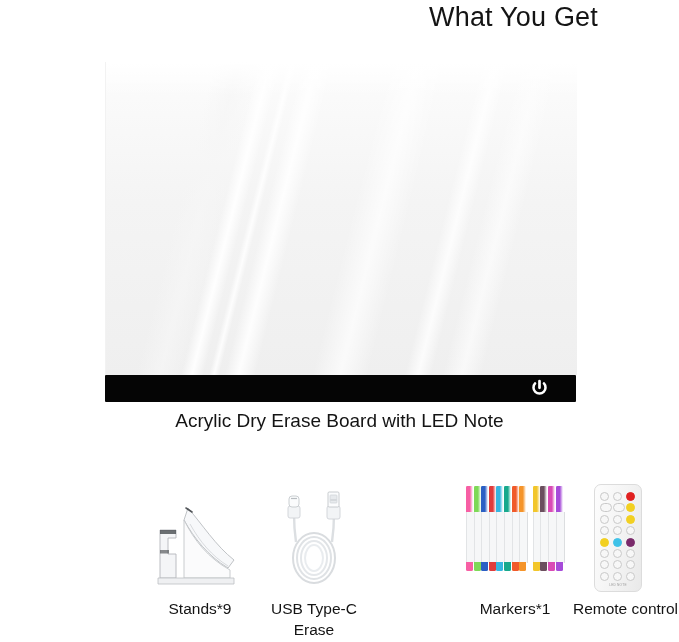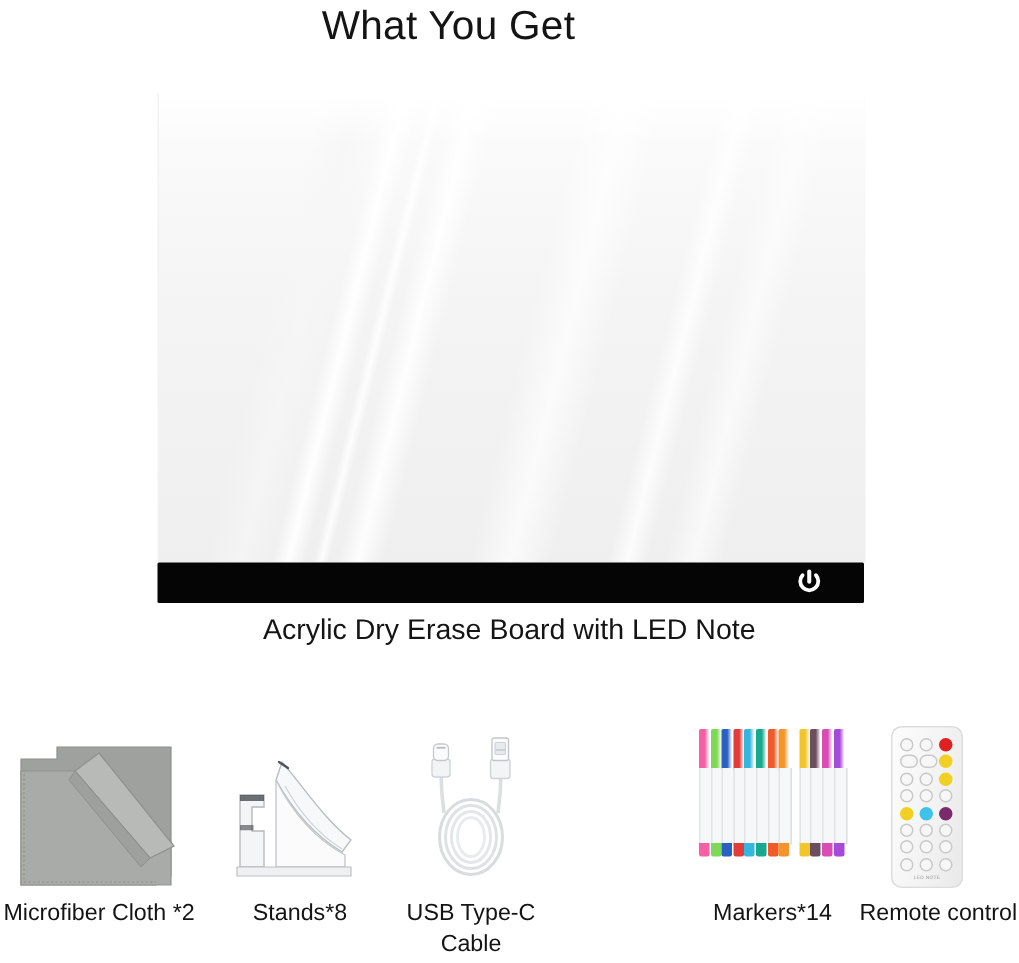--- a/index.html
+++ b/index.html
@@ -15,21 +15,21 @@
     color: #1a1a1a;
     overflow: hidden;
   }
 
   
   #page-title {
     position: absolute;
     top: 0px;
     left: 0;
     width: 598px;
-    text-align: center;
+    text-align: right;
     font-size: 27px;
     font-weight: 400;
     letter-spacing: 0.2px;
     color: #141414;
     line-height: 34px;
   }
 
   
   #board-figure {
     position: absolute;
@@ -257,57 +257,40 @@
       <path d="M12 2.6 V11.2" stroke="#ffffff" stroke-width="3.4" stroke-linecap="round" fill="none"></path>
       <path d="M6.4 5.6 A7.6 7.6 0 1 0 17.6 5.6" stroke="#ffffff" stroke-width="3.2" stroke-linecap="round" fill="none"></path>
     </svg>
   </div>
 </div>
 
 <div id="board-caption">Acrylic Dry Erase Board with LED Note</div>
 
 <div id="accessory-row">
 
-  <div class="accessory" id="acc-cloth">
-    <div class="acc-art">
-      <svg id="cloth-art" width="116" height="112" viewBox="0 0 116 112">
-
-        <polygon points="6,22 30,22 30,14 106,14 106,100 96,100 96,106 6,106" fill="#9ea19d" stroke="#8d908c" stroke-width="0.8"></polygon>
-
-        <polygon points="6,30 58,30 106,78 106,106 6,106" fill="#a8aba7" stroke="#91948f" stroke-width="0.8"></polygon>
-
-        <polygon points="58,18 108,80 92,88 42,30" fill="#b7bab6" stroke="#8e918d" stroke-width="0.8"></polygon>
-        <polygon points="42,30 92,88 86,94 38,36" fill="#9da09c" stroke="#8a8d89" stroke-width="0.6"></polygon>
-
-        <line x1="8" y1="104" x2="96" y2="104" stroke="#8b8e8a" stroke-width="0.6" stroke-dasharray="1.5 1.5"></line>
-        <line x1="8" y1="32" x2="8" y2="104" stroke="#8b8e8a" stroke-width="0.6" stroke-dasharray="1.5 1.5"></line>
-      </svg>
-    </div>
-    <div class="acc-label">Microfiber Cloth *2</div>
-  </div>
 
   <div class="accessory" id="acc-stands">
     <div class="acc-art">
       <svg id="stands-art" width="100" height="96" viewBox="0 0 100 96">
 
         <path d="M38 14 C52 30 66 52 84 66 L78 74 C58 62 44 44 34 26 Z" fill="#f7f8fa" stroke="#b9bcc0" stroke-width="0.9"></path>
         <path d="M34 26 C44 46 58 64 80 76 L80 84 L34 84 Z" fill="#fbfbfc" stroke="#c3c6ca" stroke-width="0.9"></path>
 
         <path d="M40 30 C50 48 62 62 78 72" fill="none" stroke="#cfd2d6" stroke-width="0.8"></path>
 
         <path d="M10 36 L26 36 L26 44 L18 44 L18 60 L26 60 L26 84 L10 84 Z" fill="#f4f5f7" stroke="#b4b7bb" stroke-width="0.9"></path>
         <rect x="10" y="36" width="16" height="4" fill="#3d4145" opacity="0.75"></rect>
         <rect x="10" y="56" width="9" height="3.5" fill="#3d4145" opacity="0.6"></rect>
 
         <path d="M8 84 L84 84 L84 90 L8 90 Z" fill="#eff0f2" stroke="#bcbfc3" stroke-width="0.8"></path>
 
         <path d="M36 14 L42 18" stroke="#2f3337" stroke-width="1.6" stroke-linecap="round" opacity="0.8"></path>
       </svg>
     </div>
-    <div class="acc-label">Stands*8</div>
+    <div class="acc-label">Stands*9</div>
   </div>
 
   <div class="accessory" id="acc-cable">
     <div class="acc-art">
       <svg id="cable-art" width="84" height="110" viewBox="0 0 84 110">
 
         <ellipse cx="42" cy="74" rx="21" ry="25" fill="none" stroke="#d9dcdf" stroke-width="2"></ellipse>
         <ellipse cx="42" cy="74" rx="17" ry="21" fill="none" stroke="#dfe2e5" stroke-width="2"></ellipse>
         <ellipse cx="42" cy="74" rx="13" ry="17" fill="none" stroke="#e4e7ea" stroke-width="2"></ellipse>
         <ellipse cx="42" cy="74" rx="9" ry="13" fill="none" stroke="#e9ecef" stroke-width="2"></ellipse>
@@ -320,21 +303,21 @@
         <line x1="19" y1="14.5" x2="25" y2="14.5" stroke="#b9bdc1" stroke-width="1.2"></line>
 
         <rect x="55" y="22" width="13" height="13" rx="2" fill="#f2f4f6" stroke="#cfd3d7" stroke-width="0.9"></rect>
         <rect x="56" y="8" width="11" height="15" rx="1.2" fill="#fbfcfd" stroke="#c2c6ca" stroke-width="0.9"></rect>
         <rect x="58" y="11" width="7" height="8" rx="0.8" fill="#e7eaed" stroke="#cdd1d5" stroke-width="0.7"></rect>
         <line x1="58.5" y1="16" x2="64.5" y2="16" stroke="#c3c7cb" stroke-width="1"></line>
       </svg>
     </div>
     <div class="acc-label">
       <span>USB Type-C</span><br>
-      <span>Cable</span>
+      <span>Erase</span>
     </div>
   </div>
 
 
   <div class="accessory" id="acc-markers">
     <div class="acc-art">
       <div id="markers-art" style="position:absolute;width:98px;height:92px;">
           <div class="marker" style="left: 0px;">
             <div class="cap" style="background: linear-gradient(90deg, rgb(247, 95, 164) 0%, rgb(247, 95, 164) 55%, rgba(255, 255, 255, 0.45) 100%);"></div>
             <div class="body"></div>
@@ -390,21 +373,21 @@
             <div class="body"></div>
             <div class="tip" style="background: rgb(217, 75, 181);"></div>
           </div>
           <div class="marker" style="left: 89.6px;">
             <div class="cap" style="background: linear-gradient(90deg, rgb(166, 75, 217) 0%, rgb(166, 75, 217) 55%, rgba(255, 255, 255, 0.45) 100%);"></div>
             <div class="body"></div>
             <div class="tip" style="background: rgb(166, 75, 217);"></div>
           </div>
         </div>
     </div>
-    <div class="acc-label">Markers*14</div>
+    <div class="acc-label">Markers*1</div>
   </div>
 
   <div class="accessory" id="acc-remote">
     <div class="acc-art">
       <div id="remote-body">
         <div id="remote-brand">LED NOTE</div>
       <div class="rbtn" style="left: 5px; top: 7px; background: rgb(247, 247, 247);"></div>
           <div class="rbtn" style="left: 18px; top: 7px; background: rgb(247, 247, 247);"></div>
           <div class="rbtn" style="left: 31px; top: 7px; background: rgb(224, 32, 32); border-color: rgb(224, 32, 32);"></div>
           <div class="rbtn wide" style="left: 5px; top: 18.4px; background: rgb(247, 247, 247);"></div>

